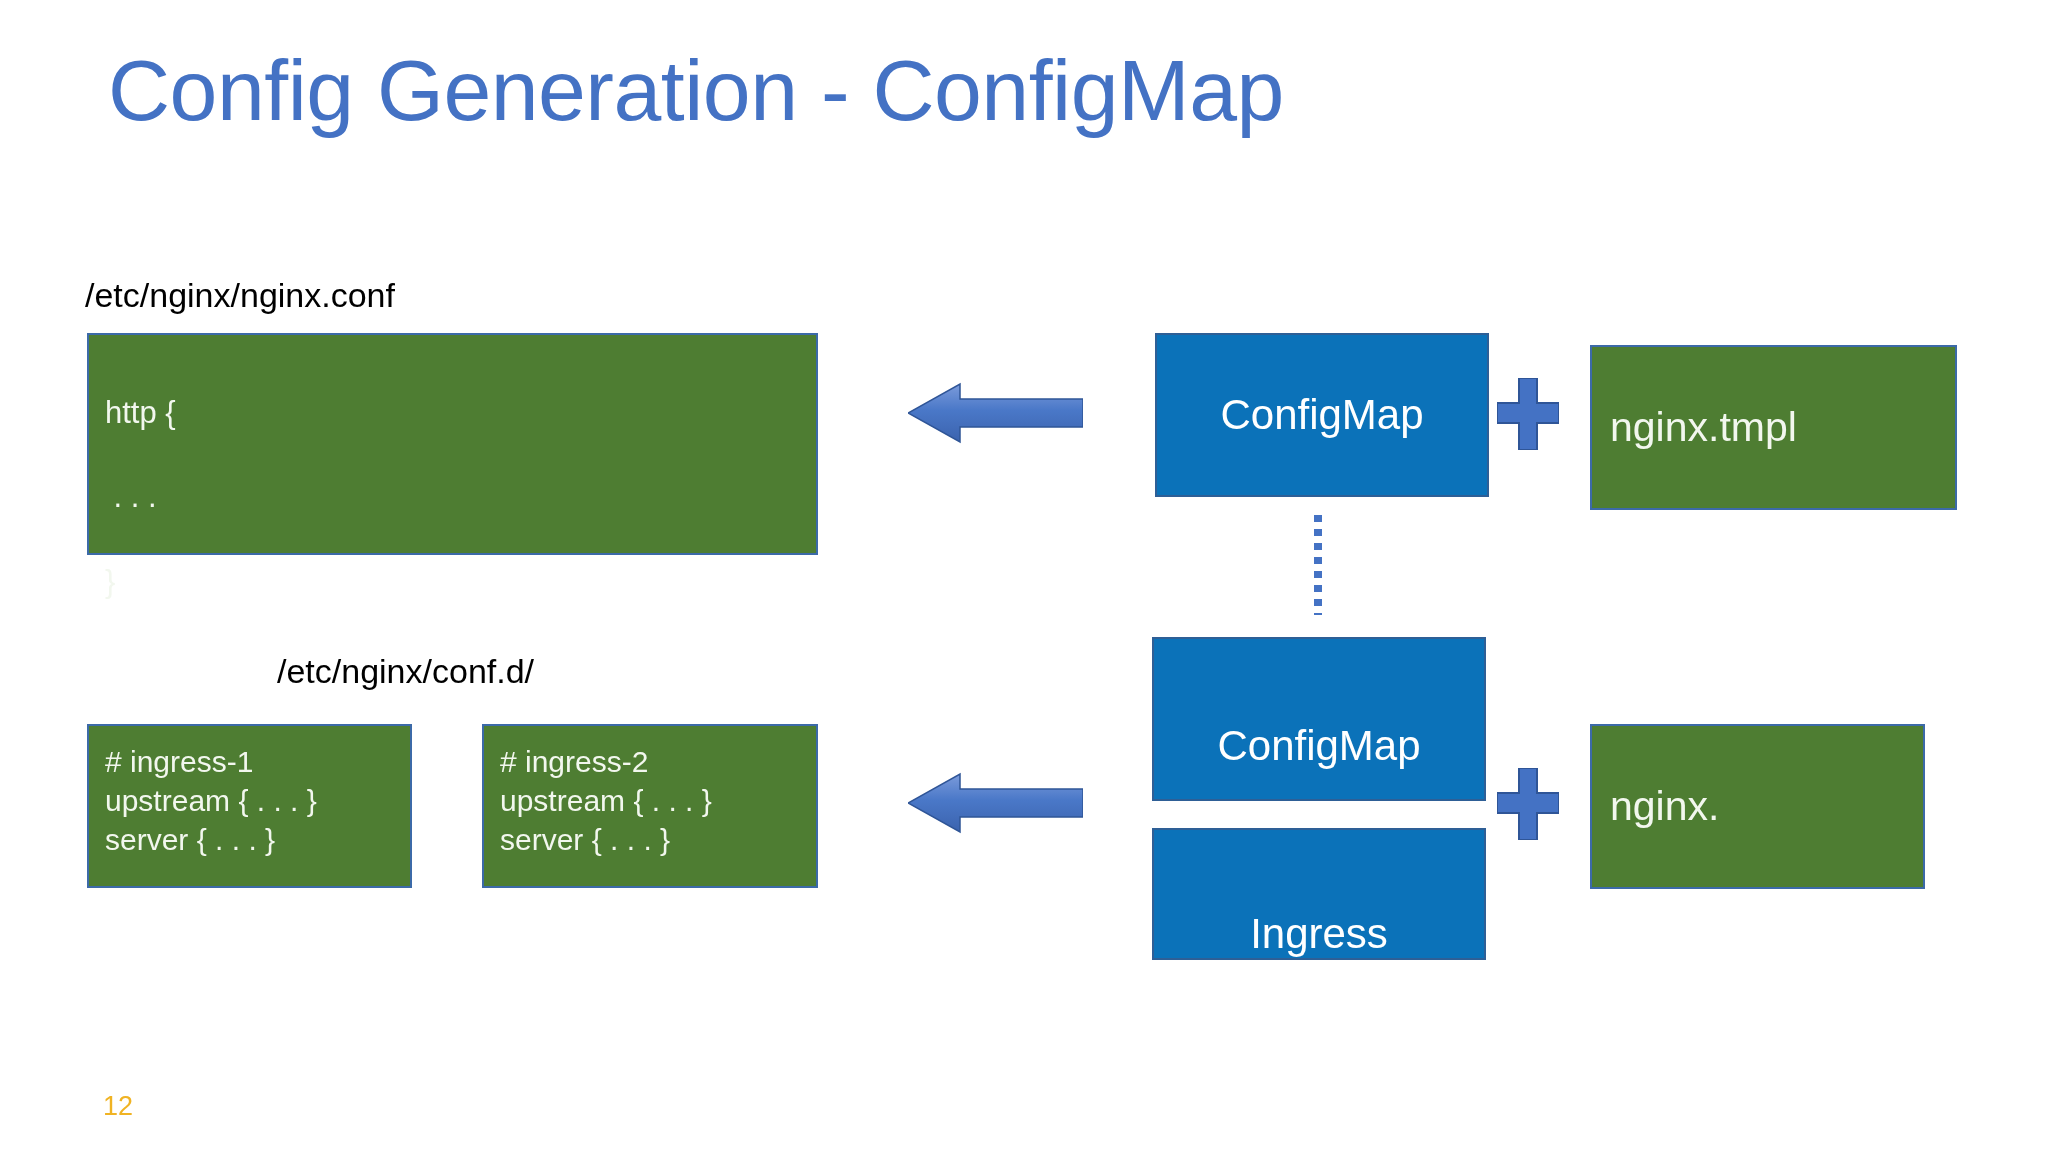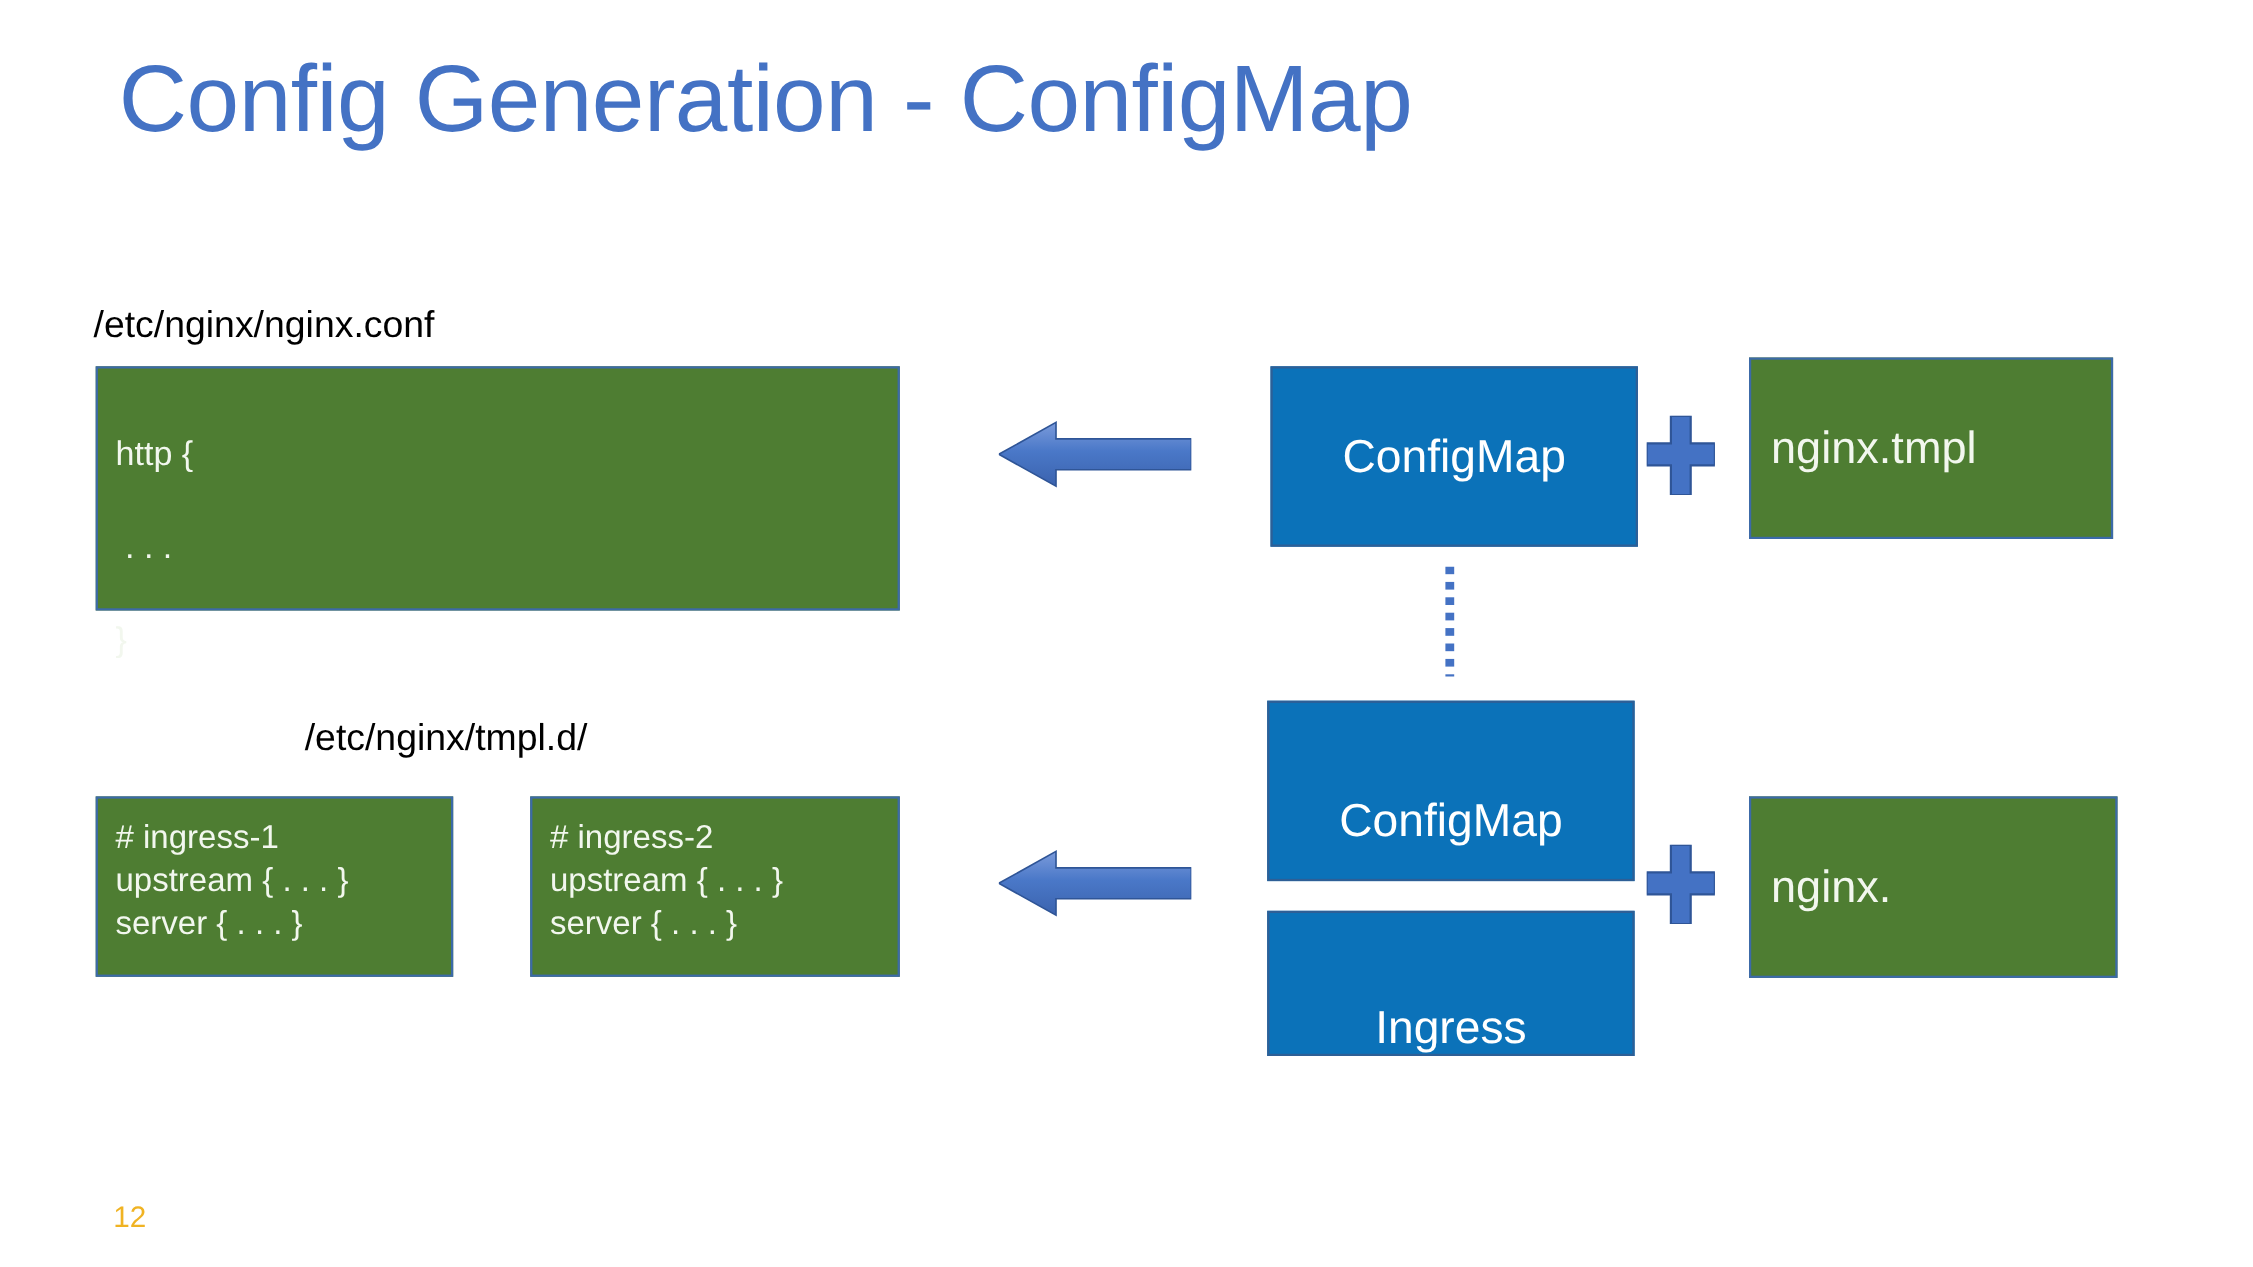--- a/index.html
+++ b/index.html
@@ -89,22 +89,22 @@
     position: absolute;
     background: #4E7D32;
     border: 2px solid #3C6AA8;
     box-sizing: border-box;
     color: #F2F7EE;
     display: flex;
     flex-direction: column;
     justify-content: center;
   }
   #box-nginx-tmpl {
-    left: 1590px; top: 325px;
-    width: 331px; height: 165px;
+    left: 1590px; top: 345px;
+    width: 367px; height: 165px;
     padding-left: 18px;
     font-size: 41px;
   }
   #box-nginx-ingress-tmpl {
     left: 1590px; top: 724px;
     width: 335px; height: 165px;
     padding-left: 18px;
     font-size: 41px;
     line-height: 1.35;
   }
@@ -210,21 +210,21 @@
   <svg id="plus-top" class="plus-sign" viewBox="0 0 62 72">
     <polygon points="22,0 40,0 40,25 62,25 62,45 40,45 40,72 22,72 22,45 0,45 0,25 22,25" fill="#4472C4" stroke="#2F5597" stroke-width="2"></polygon>
   </svg>
 
   <div id="box-nginx-tmpl" class="tmpl-box">
     <div>nginx.tmpl</div>
   </div>
 
   <div id="dotted-connector"></div>
 
-  <div id="path-conf-d" class="path-label">/etc/nginx/tmpl.d/</div>
+  <div id="path-conf-d" class="path-label">/etc/nginx/conf.d/</div>
 
   <div id="box-ingress-1" class="green-box">
     <div class="code-line"># ingress-1</div>
     <div class="code-line">upstream { . . . }</div>
     <div class="code-line">server { . . . }</div>
   </div>
 
   <div id="box-ingress-2" class="green-box">
     <div class="code-line"># ingress-2</div>
     <div class="code-line">upstream { . . . }</div>

